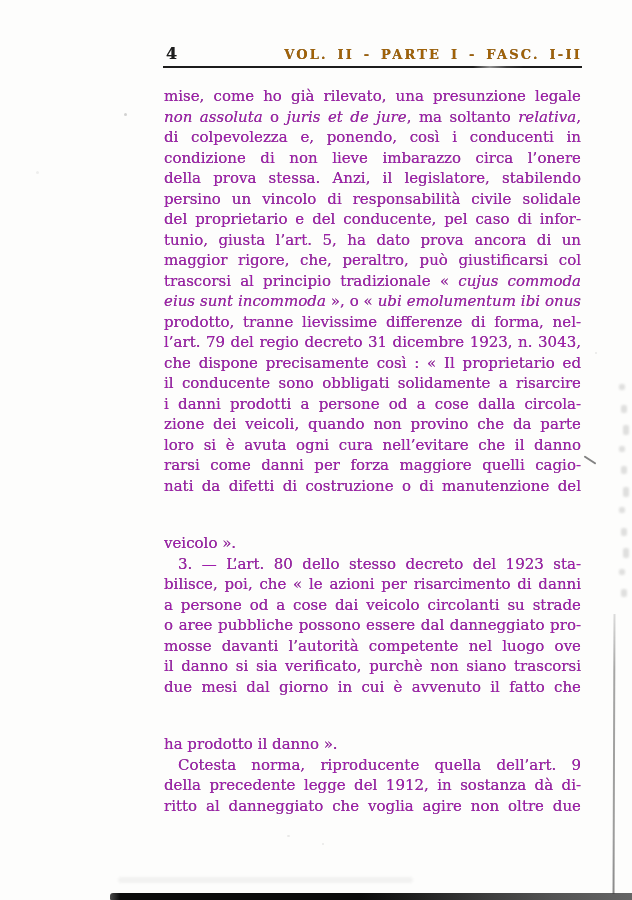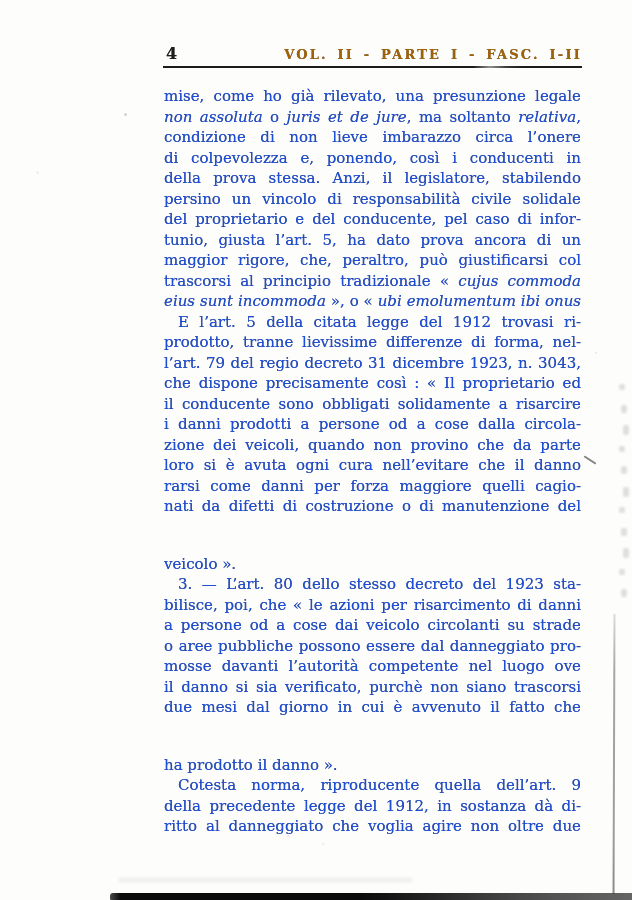--- a/index.html
+++ b/index.html
@@ -27,21 +27,21 @@
     letter-spacing:2.2px; word-spacing:3px;
     text-shadow:0 0 0.6px rgba(25,25,25,0.6);
   }
   .header-rule {
     position:absolute; left:163px; top:66px; width:419px; height:2px;
     background:linear-gradient(90deg,#1c1c1c 0%,#1c1c1c 74%,#909090 78%,#3a3a3a 82%,#1c1c1c 86%,#1c1c1c 100%);
   }
   
   .text-block {
     position:absolute; left:164px; top:86px; width:417px;
-    color:#1d4ed8; font-size:15px; line-height:20.5px;
+    color:#a21caf; font-size:15px; line-height:20.5px;
     text-shadow:0 0 0.6px rgba(25,25,25,0.65);
   }
   .line {
     text-align:justify; text-align-last:justify;
     height:20.5px; overflow:hidden;
   }
   .line.end { text-align-last:left;margin-top:37px; }
   .line.indent { text-indent:14px; }
   .it { font-style:italic;margin-top:32px; }
   
@@ -82,30 +82,29 @@
 
   <div class="header-row">
     <span class="page-num">4</span>
     <span class="header-title">VOL. II - PARTE I - FASC. I-II</span>
   </div>
   <div class="header-rule"></div>
 
   <div class="text-block">
       <div class="line"><span>mise, come ho già rilevato, una presunzione legale</span></div>
       <div class="line"><span class="it">non assoluta</span><span> o </span><span class="it">juris et de jure</span><span>, ma soltanto </span><span class="it">relativa</span><span>,</span></div>
+      <div class="line"><span>di colpevolezza e, ponendo, così i conducenti in</span></div>
       <div class="line"><span>condizione di non lieve imbarazzo circa l’onere</span></div>
-      <div class="line"><span>di colpevolezza e, ponendo, così i conducenti in</span></div>
       <div class="line"><span>della prova stessa. Anzi, il legislatore, stabilendo</span></div>
       <div class="line"><span>persino un vincolo di responsabilità civile solidale</span></div>
       <div class="line"><span>del proprietario e del conducente, pel caso di infor-</span></div>
       <div class="line"><span>tunio, giusta l’art. 5, ha dato prova ancora di un</span></div>
       <div class="line"><span>maggior rigore, che, peraltro, può giustificarsi col</span></div>
       <div class="line"><span>trascorsi al principio tradizionale « </span><span class="it">cujus commoda</span></div>
       <div class="line"><span class="it">eius sunt incommoda</span><span> », o « </span><span class="it">ubi emolumentum ibi onus</span></div>
-      <div class="line indent"><span>E l’art. 5 della citata legge del 1912 trovasi ri-</span></div>
       <div class="line"><span>prodotto, tranne lievissime differenze di forma, nel-</span></div>
       <div class="line"><span>l’art. 79 del regio decreto 31 dicembre 1923, n. 3043,</span></div>
       <div class="line"><span>che dispone precisamente così : « Il proprietario ed</span></div>
       <div class="line"><span>il conducente sono obbligati solidamente a risarcire</span></div>
       <div class="line"><span>i danni prodotti a persone od a cose dalla circola-</span></div>
       <div class="line"><span>zione dei veicoli, quando non provino che da parte</span></div>
       <div class="line"><span>loro si è avuta ogni cura nell’evitare che il danno</span></div>
       <div class="line"><span>rarsi come danni per forza maggiore quelli cagio-</span></div>
       <div class="line"><span>nati da difetti di costruzione o di manutenzione del</span></div>
       <div class="line end"><span>veicolo ».</span></div>

